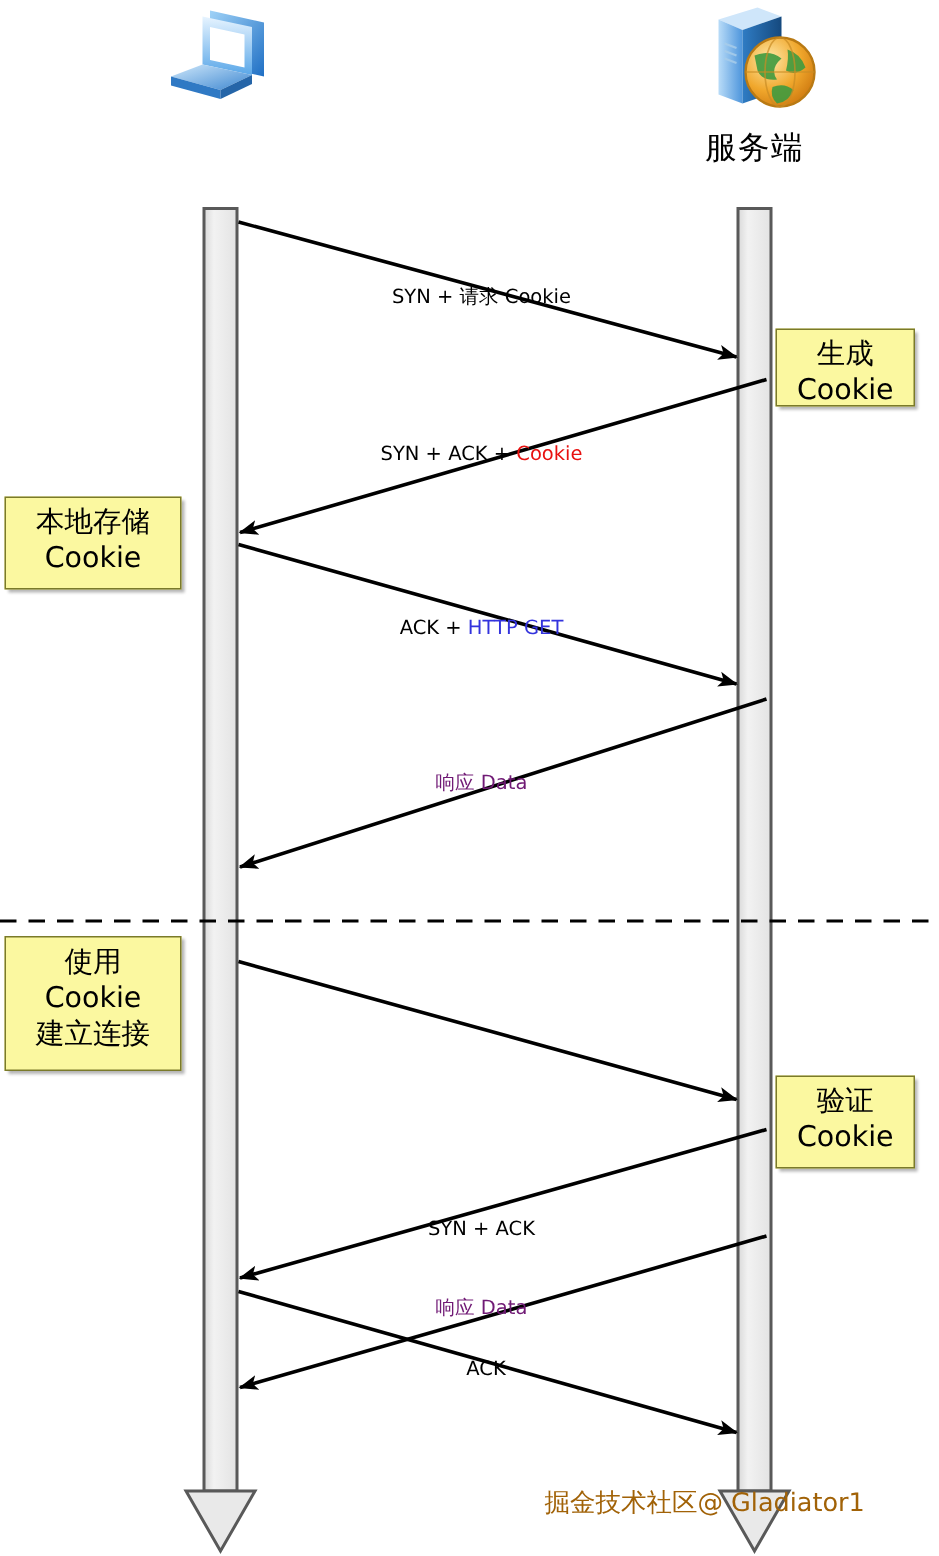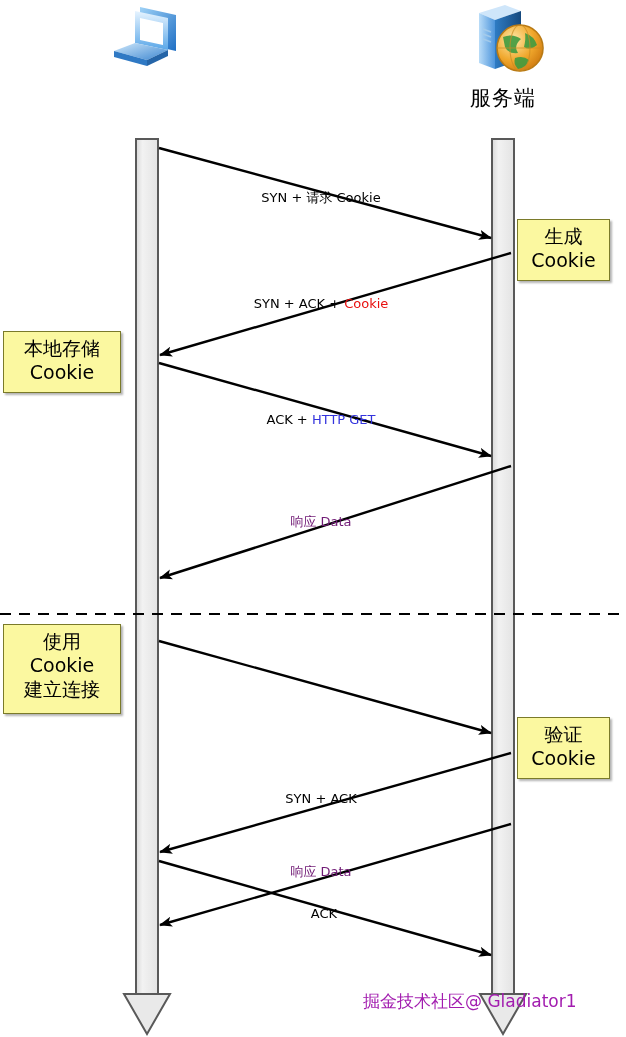--- a/index.html
+++ b/index.html
@@ -68,21 +68,21 @@
     transform: translate(-50%, -50%);
   }
   .msg .seg-red   { color: #e8100f; }
   .msg .seg-blue  { color: #3333dd; }
   .msg .seg-green { color: #701a75; }
   
   .watermark {
     position: absolute;
     font-family: "DejaVu Sans", sans-serif;
     font-size: 17px;
-    color: #a21caf;
+    color: #a16207;
     white-space: nowrap;
   }
 </style>
 </head>
 <body>
 
 <div id="stage">
 
   <svg class="layer" viewBox="0 0 626 1037">
     <defs>
@@ -187,21 +187,21 @@
         <path d="M68,30 q9,3 12,12 q-7,6 -13,2 q2,-8 1,-14 Z" fill="#3f9a3f" opacity="0.9"></path>
         <path d="M58,55 q8,-3 14,2 q-3,8 -11,9 q-5,-5 -3,-11 Z" fill="#3f9a3f" opacity="0.9"></path>
         <circle cx="63" cy="45" r="23" fill="none" stroke="#b97a14" stroke-width="1.6"></circle>
         <ellipse cx="63" cy="45" rx="10" ry="23" fill="none" stroke="#c98c24" stroke-width="1.1" opacity="0.7"></ellipse>
         <line x1="40" y1="45" x2="86" y2="45" stroke="#c98c24" stroke-width="1.1" opacity="0.7"></line>
       </svg>
     </div>
     <div class="actor-label">服务端</div>
   </div>
 
-  <div class="note" style="left:517px; top:219px; width:93px; height:62px;">
+  <div class="note" style="left:517px; top:219px; width:93px; height:52px;">
     <div>生成</div>
     <div>Cookie</div>
   </div>
 
   <div class="note" style="left:3px; top:331px; width:118px; height:62px;">
     <div>本地存储</div>
     <div>Cookie</div>
   </div>
 
   <div class="note" style="left:3px; top:624px; width:118px; height:90px;">
@@ -217,21 +217,21 @@
 
   <div class="msg" style="left:321px; top:198px;"><span>SYN + 请求 Cookie</span></div>
 
   <div class="msg" style="left:321px; top:303px;"><span>SYN + ACK + </span><span class="seg-red">Cookie</span></div>
 
   <div class="msg" style="left:321px; top:419px;"><span>ACK + </span><span class="seg-blue">HTTP GET</span></div>
 
   <div class="msg" style="left:321px; top:522px;"><span class="seg-green">响应 Data</span></div>
 
 
-  <div class="msg" style="left:321px; top:798px;text-align:right;"><span>SYN + ACK</span></div>
+  <div class="msg" style="left:321px; top:820px;text-align:right;"><span>SYN + ACK</span></div>
 
   <div class="msg" style="left:321px; top:872px;"><span class="seg-green">响应 Data</span></div>
 
   <div class="msg" style="left:324px; top:913px;text-align:right;"><span>ACK</span></div>
 
   <div class="watermark" style="left:363px; top:990px;">掘金技术社区@ Gladiator1</div>
 
 </div>
 
 </body></html>

